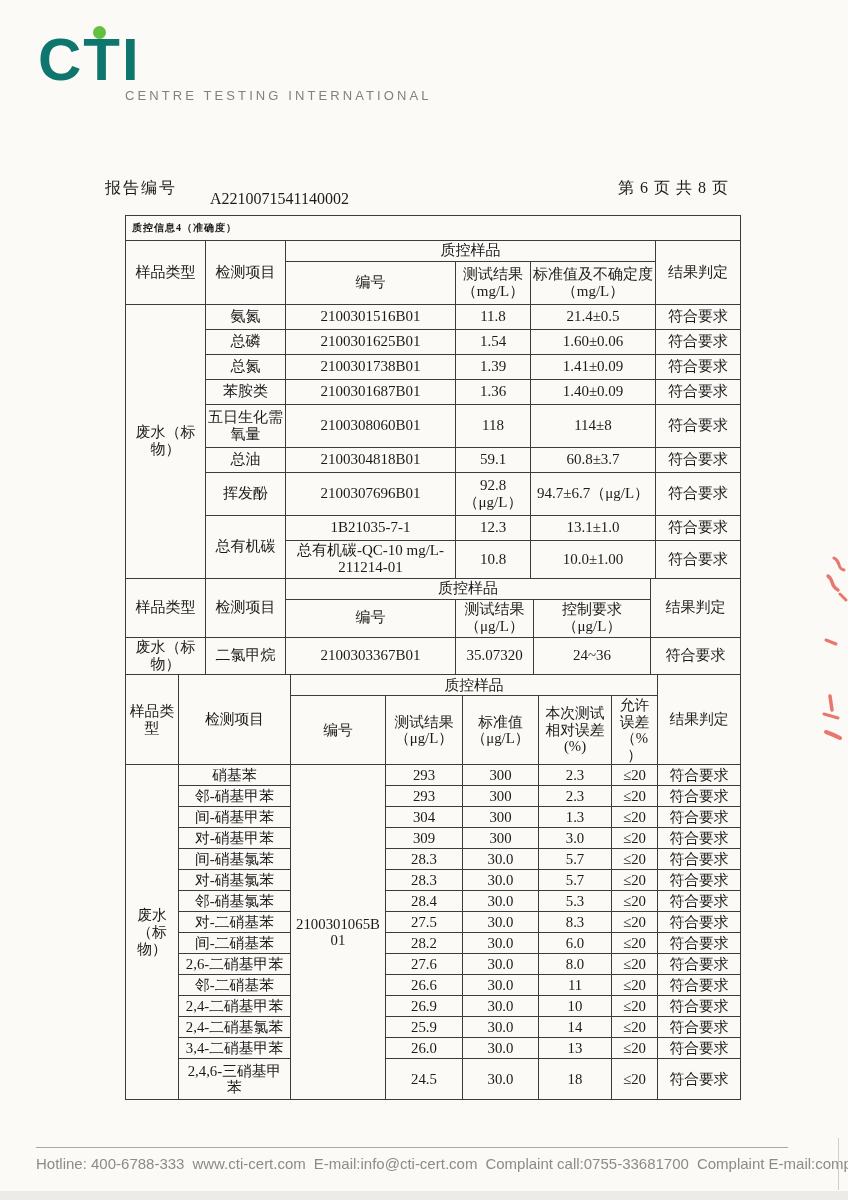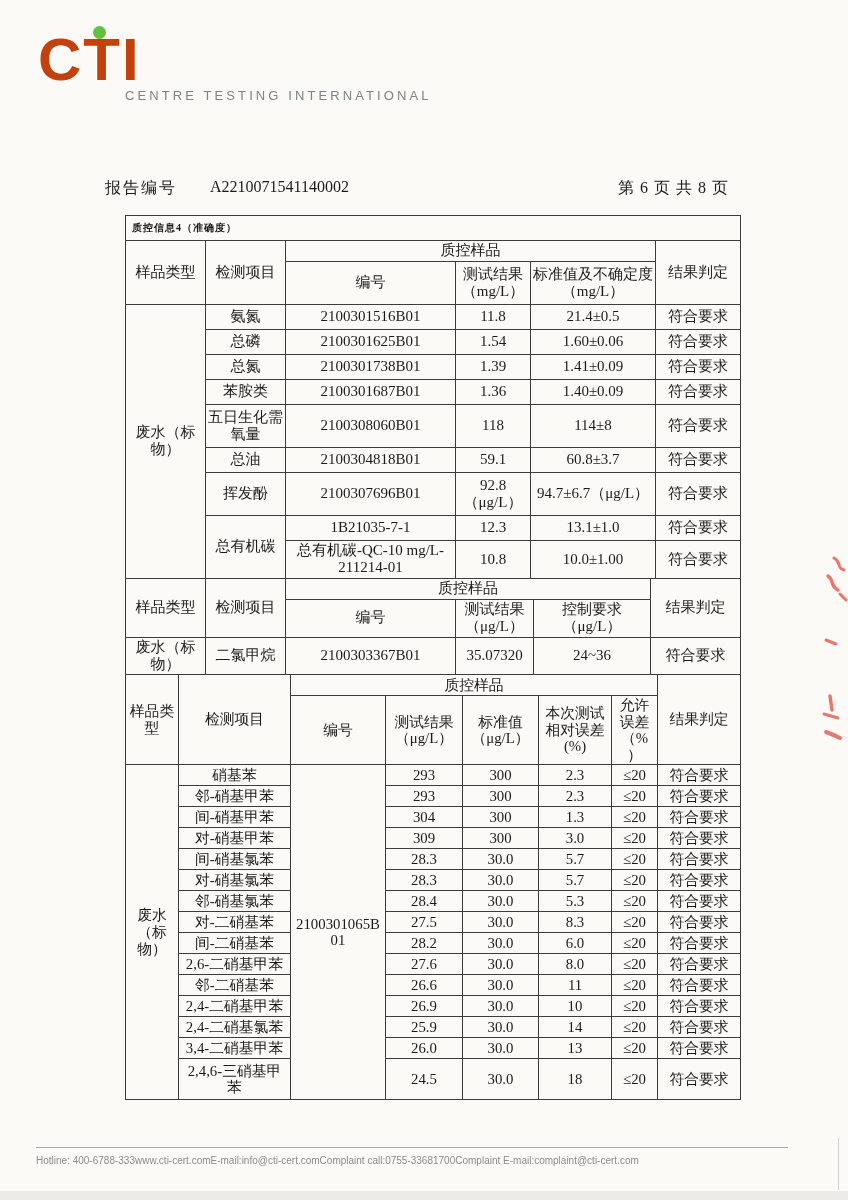--- a/index.html
+++ b/index.html
@@ -1,30 +1,30 @@
 <!DOCTYPE html>
 <html><head>
 <meta charset="utf-8">
 <style>
   html,body{margin:0;padding:0;}
   .page{position:relative;width:848px;height:1200px;background:#fbfaf7;overflow:hidden;
         font-family:"Liberation Serif","DejaVu Serif",serif;color:#1b1b1b;}
   
   .logo{position:absolute;left:24px;top:12px;width:300px;height:95px;}
   .logo-cti{position:absolute;left:14px;top:18px;font-family:"Liberation Sans","DejaVu Sans",sans-serif;
-            font-weight:bold;font-size:60px;line-height:1;color:#c2410c;letter-spacing:2px;}
+            font-weight:bold;font-size:60px;line-height:1;color:#0f766e;letter-spacing:2px;}
   .logo-dot{position:absolute;left:69px;top:14px;width:13px;height:13px;border-radius:50%;background:#63c141;}
   .logo-cn{position:absolute;left:99px;top:28px;font-family:"Liberation Sans","DejaVu Sans",sans-serif;
            font-weight:bold;font-size:38px;color:#73777b;letter-spacing:6px;white-space:nowrap;}
   .logo-en{position:absolute;left:101px;top:76px;font-family:"Liberation Sans","DejaVu Sans",sans-serif;
            font-size:13px;color:#7e8285;letter-spacing:3.1px;white-space:nowrap;}
   
   .report-line{position:absolute;left:0;top:178px;width:848px;font-size:16px;}
   .report-label{position:absolute;left:105px;top:0;letter-spacing:2px;}
-  .report-no{position:absolute;left:210px;top:0;}
+  .report-no{position:absolute;left:210px;top:12px;}
   .page-info{position:absolute;left:618px;top:0;letter-spacing:1px;}
   
   .tables{position:absolute;left:125px;top:215px;width:615px;}
   table.tbl{border-collapse:collapse;table-layout:fixed;width:615px;font-size:15px;line-height:1.15;}
   table.tbl+table.tbl{margin-top:-1px;}
   .tbl td{border:1px solid #3c3c3c;text-align:center;vertical-align:middle;padding:1px 2px;
           overflow:hidden;word-wrap:break-word;}
   .tbl tr{height:25px;}
   tr.title-row{height:25px;}
   tr.title-row td{text-align:left;font-weight:bold;font-size:10px;padding-left:6px;letter-spacing:1px;}
@@ -35,22 +35,22 @@
   #t2 tr.h2{height:38px;}
   #t2 tr.data{height:37px;}
   #t3 tr{height:21px;}
   #t3 tr.hqc{height:21px;}
   #t3 tr.h2{height:53px;}
   #t3 tr.last{height:41px;}
   #t3 td{font-size:14.8px;line-height:1.12;}
   .break-all{word-break:break-all;}
   
   .footer-rule{position:absolute;left:36px;top:1147px;width:752px;border-top:1px solid #a8a8a8;}
-  .footer{position:absolute;left:36px;top:1155px;width:780px;display:flex;gap:0;
-          font-family:"Liberation Sans","DejaVu Sans",sans-serif;font-size:10px;color:#8b8b8b;white-space:nowrap;}
+  .footer{position:absolute;left:36px;top:1155px;width:780px;display:flex;gap:8px;
+          font-family:"Liberation Sans","DejaVu Sans",sans-serif;font-size:15px;color:#8b8b8b;white-space:nowrap;}
   .scan-edge-v{position:absolute;left:838px;top:1138px;width:1px;height:52px;background:#cfcfcf;}
   .scan-edge-b{position:absolute;left:0;bottom:0;width:848px;height:9px;background:#ecebe7;}
   
   .ink{position:absolute;opacity:.8;}
   .ink1{left:820px;top:556px;}
   .ink2{left:824px;top:636px;}
   .ink3{left:818px;top:694px;}
 </style>
 </head>
 <body>

